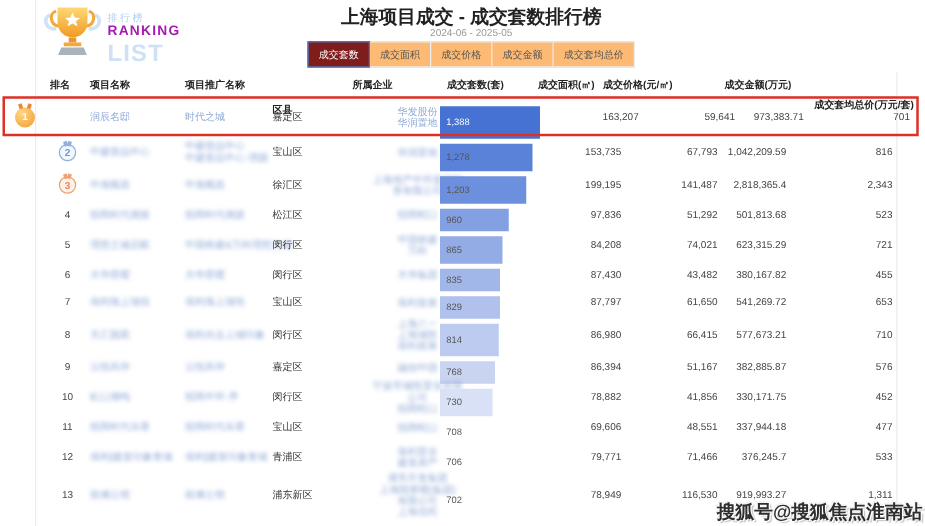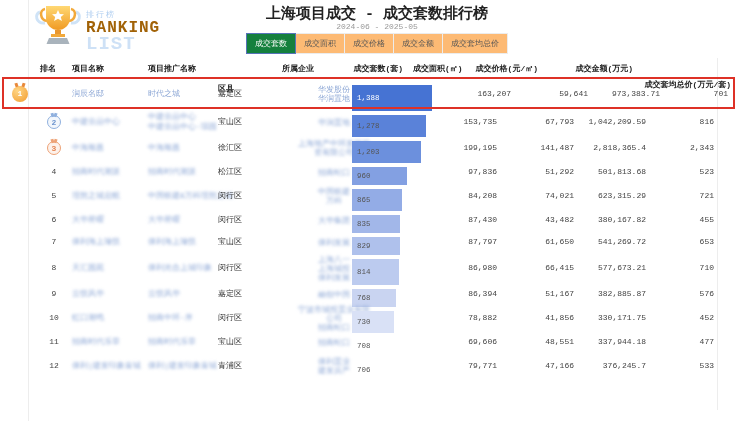--- a/index.html
+++ b/index.html
@@ -1,59 +1,59 @@
 <!DOCTYPE html>
 <html><head>
 <meta charset="utf-8">
 <style>
   html,body{margin:0;padding:0;background:#fff;}
   #app{position:relative;width:740px;height:421px;background:#fff;overflow:hidden;
-       font-family:Liberation Mono, monospace;}
+       font-family:Liberation Sans, sans-serif;}
   .vline{position:absolute;width:1px;background:#ededed;}
   .vline-l{left:28px;top:0;height:421px;}
   .vline-r{left:717px;top:58px;height:352px;}
 
   
   #logo{position:absolute;left:34px;top:2px;width:130px;height:52px;}
   #logo svg{position:absolute;left:0;top:0;}
   .logo-cn{position:absolute;left:52px;top:7px;font-size:8px;color:#aecdf0;letter-spacing:2px;}
-  .logo-en1{position:absolute;left:52px;top:17px;font-size:16px;font-weight:bold;color:#a16207;letter-spacing:1px;}
+  .logo-en1{position:absolute;left:52px;top:17px;font-size:11px;font-weight:bold;color:#a21caf;letter-spacing:1px;}
   .logo-en2{position:absolute;left:52px;top:31px;font-size:19px;font-weight:bold;color:#cee1f6;letter-spacing:1px;}
   #title{position:absolute;left:377px;top:4px;transform:translateX(-50%);white-space:nowrap;
          font-size:15px;font-weight:bold;color:#222;}
   #daterange{position:absolute;left:377px;top:22px;transform:translateX(-50%);font-size:8px;color:#999;}
   #tabs{position:absolute;left:377px;top:33px;transform:translateX(-50%);display:flex;}
   .tab{font-size:8px;color:#555;background:#fdba74;border:1px solid #ececec;border-left:none;
        padding:4px 8px;white-space:nowrap;cursor:pointer;}
   .tab:first-child{border-left:1px solid #ececec;}
-  .tab.active{background:#15803d;border-color:#5673b8;color:#fff;}
+  .tab.active{background:#7f1d1d;border-color:#5673b8;color:#fff;}
 
   
   #thead{position:absolute;left:30px;top:58px;width:687px;height:19px;border-bottom:1px solid #e3e3e3;}
   .hcell{position:absolute;top:50%;transform:translateY(-50%);font-size:8px;font-weight:bold;color:#222;white-space:nowrap;}
   .hc0{left:10px;width:28px;text-align:left;} .hc1{left:42px;} .hc2{left:118px;} .hc3{left:188px;margin-top:20px;}
   .hc4{left:238px;width:60px;text-align:center;}
-  .hc5{left:293px;width:80px;text-align:right;} .hc6{left:383px;width:80px;text-align:left;}
+  .hc5{left:293px;width:80px;text-align:right;} .hc6{left:383px;width:80px;text-align:center;}
   .hc7{left:418px;width:90px;text-align:right;} .hc8{left:523px;width:80px;text-align:right;}
   .hc9{left:580px;width:121px;text-align:right;margin-top:16px;}
 
   #tbody{position:absolute;left:0;top:79px;width:740px;}
   .trow{position:relative;width:740px;}
   .cell{position:absolute;top:50%;transform:translateY(-50%);font-size:8px;line-height:10px;white-space:nowrap;}
   .c-rank{left:40px;width:28px;text-align:center;color:#444;}
   .hl .c-rank{left:12px;text-align:left;}
   .c-name{left:72px;width:74px;}
   .c-promo{left:148px;width:84px;}
   .c-district{left:218px;width:58px;color:#333;}
   .c-company{left:296px;width:76px;text-align:center;white-space:normal;line-height:9px;}
   .c-bar{left:352px;width:92px;top:4px;transform:none;height:100%;}
   .num{text-align:right;color:#444;}
   .hl .num{transform:translate(14px,-50%);}
   .c-area{left:420px;width:77px;} .c-price{left:497px;width:77px;}
-  .c-amount{left:544px;width:102px;text-align:right;} .c-avg{left:640px;width:74px;}
+  .c-amount{left:527px;width:102px;text-align:right;} .c-avg{left:640px;width:74px;}
   .link{color:#8ea8d6;}
   .blur{filter:blur(1.7px);}
   .barfill{position:absolute;left:0;top:2px;}
   .barval{position:absolute;left:5px;top:50%;transform:translateY(-50%);font-size:7.5px;}
 
   
   .medal{display:inline-block;width:14px;height:14px;border-radius:50%;font-size:8px;line-height:14px;
          text-align:center;position:relative;font-weight:bold;box-sizing:border-box;}
   .medal::before,.medal::after{content:"";position:absolute;top:-3px;width:3px;height:4px;}
   .medal::before{left:3px;transform:rotate(-18deg);}
@@ -292,20 +292,36 @@
     <div class="cell c-rank">12</div>
     <div class="cell c-name link blur">保利|建发印象青城</div>
     <div class="cell c-promo link blur">保利|建发印象青城</div>
     <div class="cell c-district">青浦区</div>
     <div class="cell c-company link blur">保利置业<br>建发房产</div>
     <div class="cell c-bar">
       <div class="barfill" style="width:41px;height:22px"></div>
       <span class="barval" style="color:#555">706</span>
     </div>
     <div class="cell num c-area">79,771</div>
-    <div class="cell num c-price">47,166</div>
+    <div class="cell num c-price">71,466</div>
     <div class="cell num c-amount">376,245.7</div>
     <div class="cell num c-avg">533</div>
   </div>
+      <div class="trow" style="height:34px">
+    <div class="cell c-rank">13</div>
+    <div class="cell c-name link blur">前滩公馆</div>
+    <div class="cell c-promo link blur">前滩公馆</div>
+    <div class="cell c-district">浦东新区</div>
+    <div class="cell c-company link blur">浦东开发集团<br>上海陆家嘴(集团)<br>有限公司<br>上海信托</div>
+    <div class="cell c-bar">
+      <div class="barfill" style="width:40px;height:30px"></div>
+      <span class="barval" style="color:#555">702</span>
+    </div>
+    <div class="cell num c-area">78,949</div>
+    <div class="cell num c-price">116,530</div>
+    <div class="cell num c-amount">919,993.27</div>
+    <div class="cell num c-avg">1,311</div>
+  </div>
     </div>
   <div id="hlbox"></div>
 
+  <div id="watermark">搜狐号@搜狐焦点淮南站</div>
 </div>
 
 </body></html>

